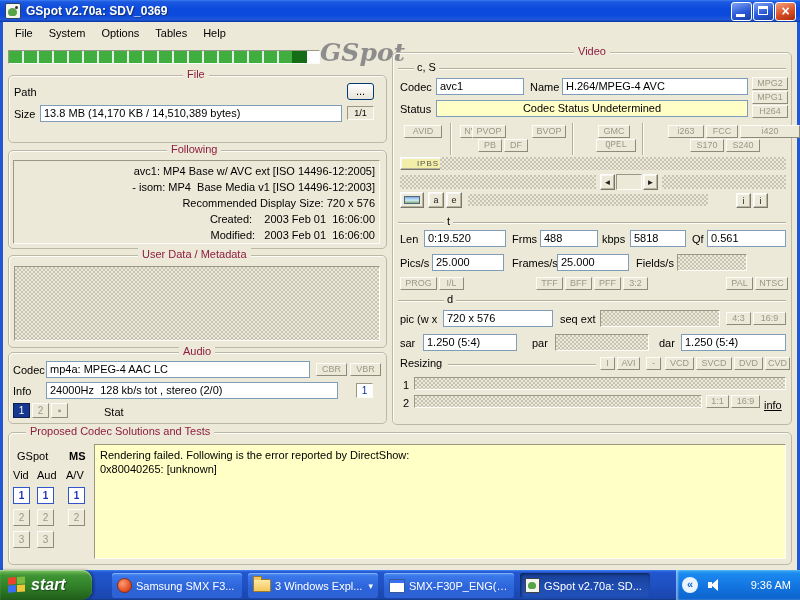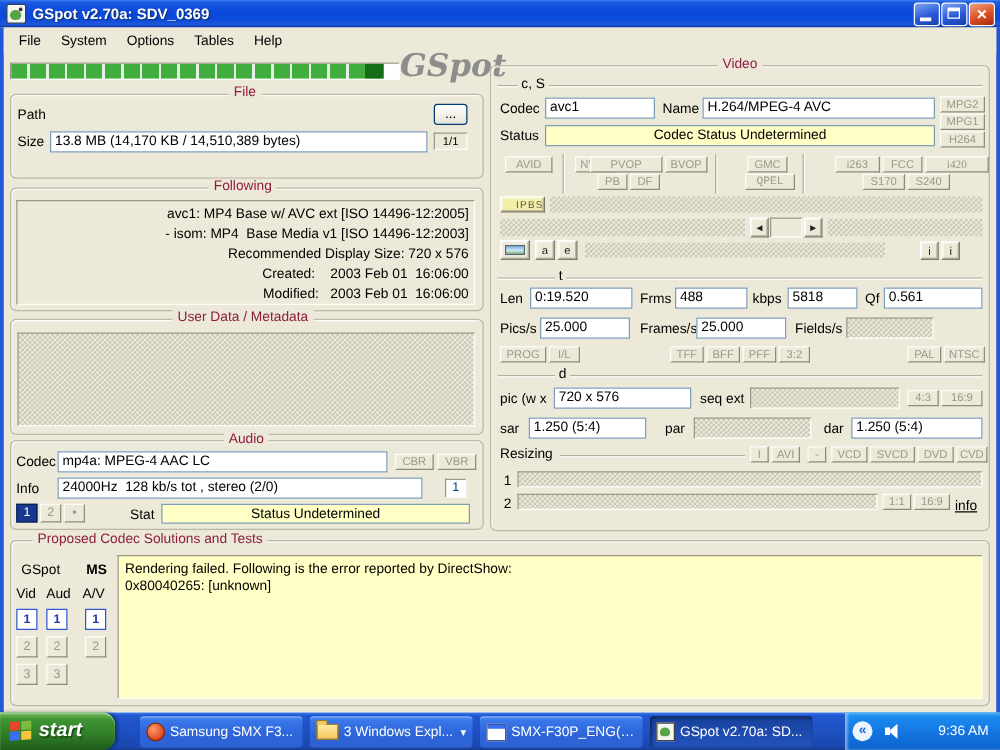--- a/index.html
+++ b/index.html
@@ -169,56 +169,55 @@
   <div class="field" style="left:46px;top:361px;width:264px;">mp4a: MPEG-4 AAC LC</div>
   <div class="badge" style="left:316px;top:363px;width:31px;">CBR</div>
   <div class="badge" style="left:350px;top:363px;width:31px;">VBR</div>
   <div class="lbl" style="left:13px;top:385px;">Info</div>
   <div class="field" style="left:46px;top:382px;width:292px;">24000Hz  128 kb/s tot , stereo (2/0)</div>
   <div class="sunken" style="position:absolute;left:356px;top:383px;width:17px;height:15px;background:#fff;text-align:center;font-size:10px;line-height:13px;color:#003399;">1</div>
   <div style="position:absolute;left:13px;top:403px;width:17px;height:15px;background:#16388e;border:1px solid #0a1e52;color:#fff;text-align:center;font-size:10px;line-height:13px;box-sizing:border-box;">1</div>
   <div class="solbtn" style="left:32px;top:403px;width:17px;height:15px;line-height:13px;">2</div>
   <div class="solbtn" style="left:51px;top:403px;width:17px;height:15px;line-height:13px;">▪</div>
   <div class="lbl" style="left:104px;top:406px;">Stat</div>
-  <div class="field yellow" style="left:129px;top:403px;width:247px;height:16px;">Status Undetermined</div>
 
   <div class="group" style="left:392px;top:52px;width:400px;height:373px;"></div>
   <div class="legend" style="left:574px;top:45px;">Video</div>
 
   <div class="etch" style="left:398px;top:68px;width:388px;"></div>
   <div class="sublbl" style="left:414px;top:61px;">c, S</div>
 
   <div class="lbl" style="left:400px;top:81px;">Codec</div>
   <div class="field" style="left:436px;top:78px;width:88px;">avc1</div>
   <div class="lbl" style="left:530px;top:81px;">Name</div>
   <div class="field" style="left:562px;top:78px;width:186px;">H.264/MPEG-4 AVC</div>
   <div class="badge" style="left:752px;top:77px;width:36px;">MPG2</div>
   <div class="badge" style="left:752px;top:91px;width:36px;">MPG1</div>
   <div class="lbl" style="left:400px;top:103px;">Status</div>
   <div class="field yellow" style="left:436px;top:100px;width:312px;">Codec Status Undetermined</div>
   <div class="badge" style="left:752px;top:105px;width:36px;">H264</div>
 
   <div class="badge" style="left:404px;top:125px;width:38px;">AVID</div>
   <div class="vetch" style="left:450px;top:123px;height:32px;"></div>
   <div class="badge" style="left:460px;top:125px;width:34px;">NVOP</div>
-  <div class="badge" style="left:472px;top:125px;width:58px;">PVOP</div>
+  <div class="badge" style="left:472px;top:125px;width:34px;">PVOP</div>
   <div class="badge" style="left:532px;top:125px;width:34px;">BVOP</div>
   <div class="badge" style="left:478px;top:139px;width:24px;">PB</div>
   <div class="badge" style="left:504px;top:139px;width:24px;">DF</div>
   <div class="vetch" style="left:572px;top:123px;height:32px;"></div>
   <div class="badge" style="left:598px;top:125px;width:32px;">GMC</div>
   <div class="badge" style="left:596px;top:139px;width:40px;font-family:Liberation Mono, monospace;">QPEL</div>
   <div class="vetch" style="left:642px;top:123px;height:32px;"></div>
   <div class="badge" style="left:668px;top:125px;width:36px;">i263</div>
   <div class="badge" style="left:706px;top:125px;width:32px;">FCC</div>
-  <div class="badge" style="left:740px;top:125px;width:51px;font-family:Liberation Serif, serif;">i420</div>
+  <div class="badge" style="left:740px;top:125px;width:60px;">i420</div>
   <div class="badge" style="left:690px;top:139px;width:34px;">S170</div>
   <div class="badge" style="left:726px;top:139px;width:34px;">S240</div>
 
-  <div class="btn3d" style="left:400px;top:157px;width:36px;height:13px;background:#f3efa8;font-size:8px;letter-spacing:1px;line-height:11px;color:#555;text-align:right;">IPBS</div>
+  <div class="btn3d" style="left:400px;top:157px;width:56px;height:13px;background:#f3efa8;font-size:8px;letter-spacing:1px;line-height:11px;color:#555;">IPBS</div>
   <div class="dither" style="left:440px;top:157px;width:346px;height:13px;"></div>
   <div class="dither" style="left:400px;top:175px;width:196px;height:14px;"></div>
   <div class="btn3d" style="left:600px;top:174px;width:15px;height:16px;font-size:8px;line-height:15px;">◄</div>
   <div class="sunken" style="position:absolute;left:616px;top:174px;width:26px;height:16px;background:#ece9d8;"></div>
   <div class="btn3d" style="left:643px;top:174px;width:15px;height:16px;font-size:8px;line-height:15px;">►</div>
   <div class="dither" style="left:662px;top:175px;width:124px;height:14px;"></div>
   <div class="btn3d preview-btn" style="left:400px;top:192px;width:24px;height:16px;"></div>
   <div class="btn3d" style="left:428px;top:192px;width:16px;height:16px;line-height:15px;">a</div>
   <div class="btn3d" style="left:446px;top:192px;width:16px;height:16px;line-height:15px;">e</div>
   <div class="dither" style="left:468px;top:194px;width:240px;height:12px;"></div>

